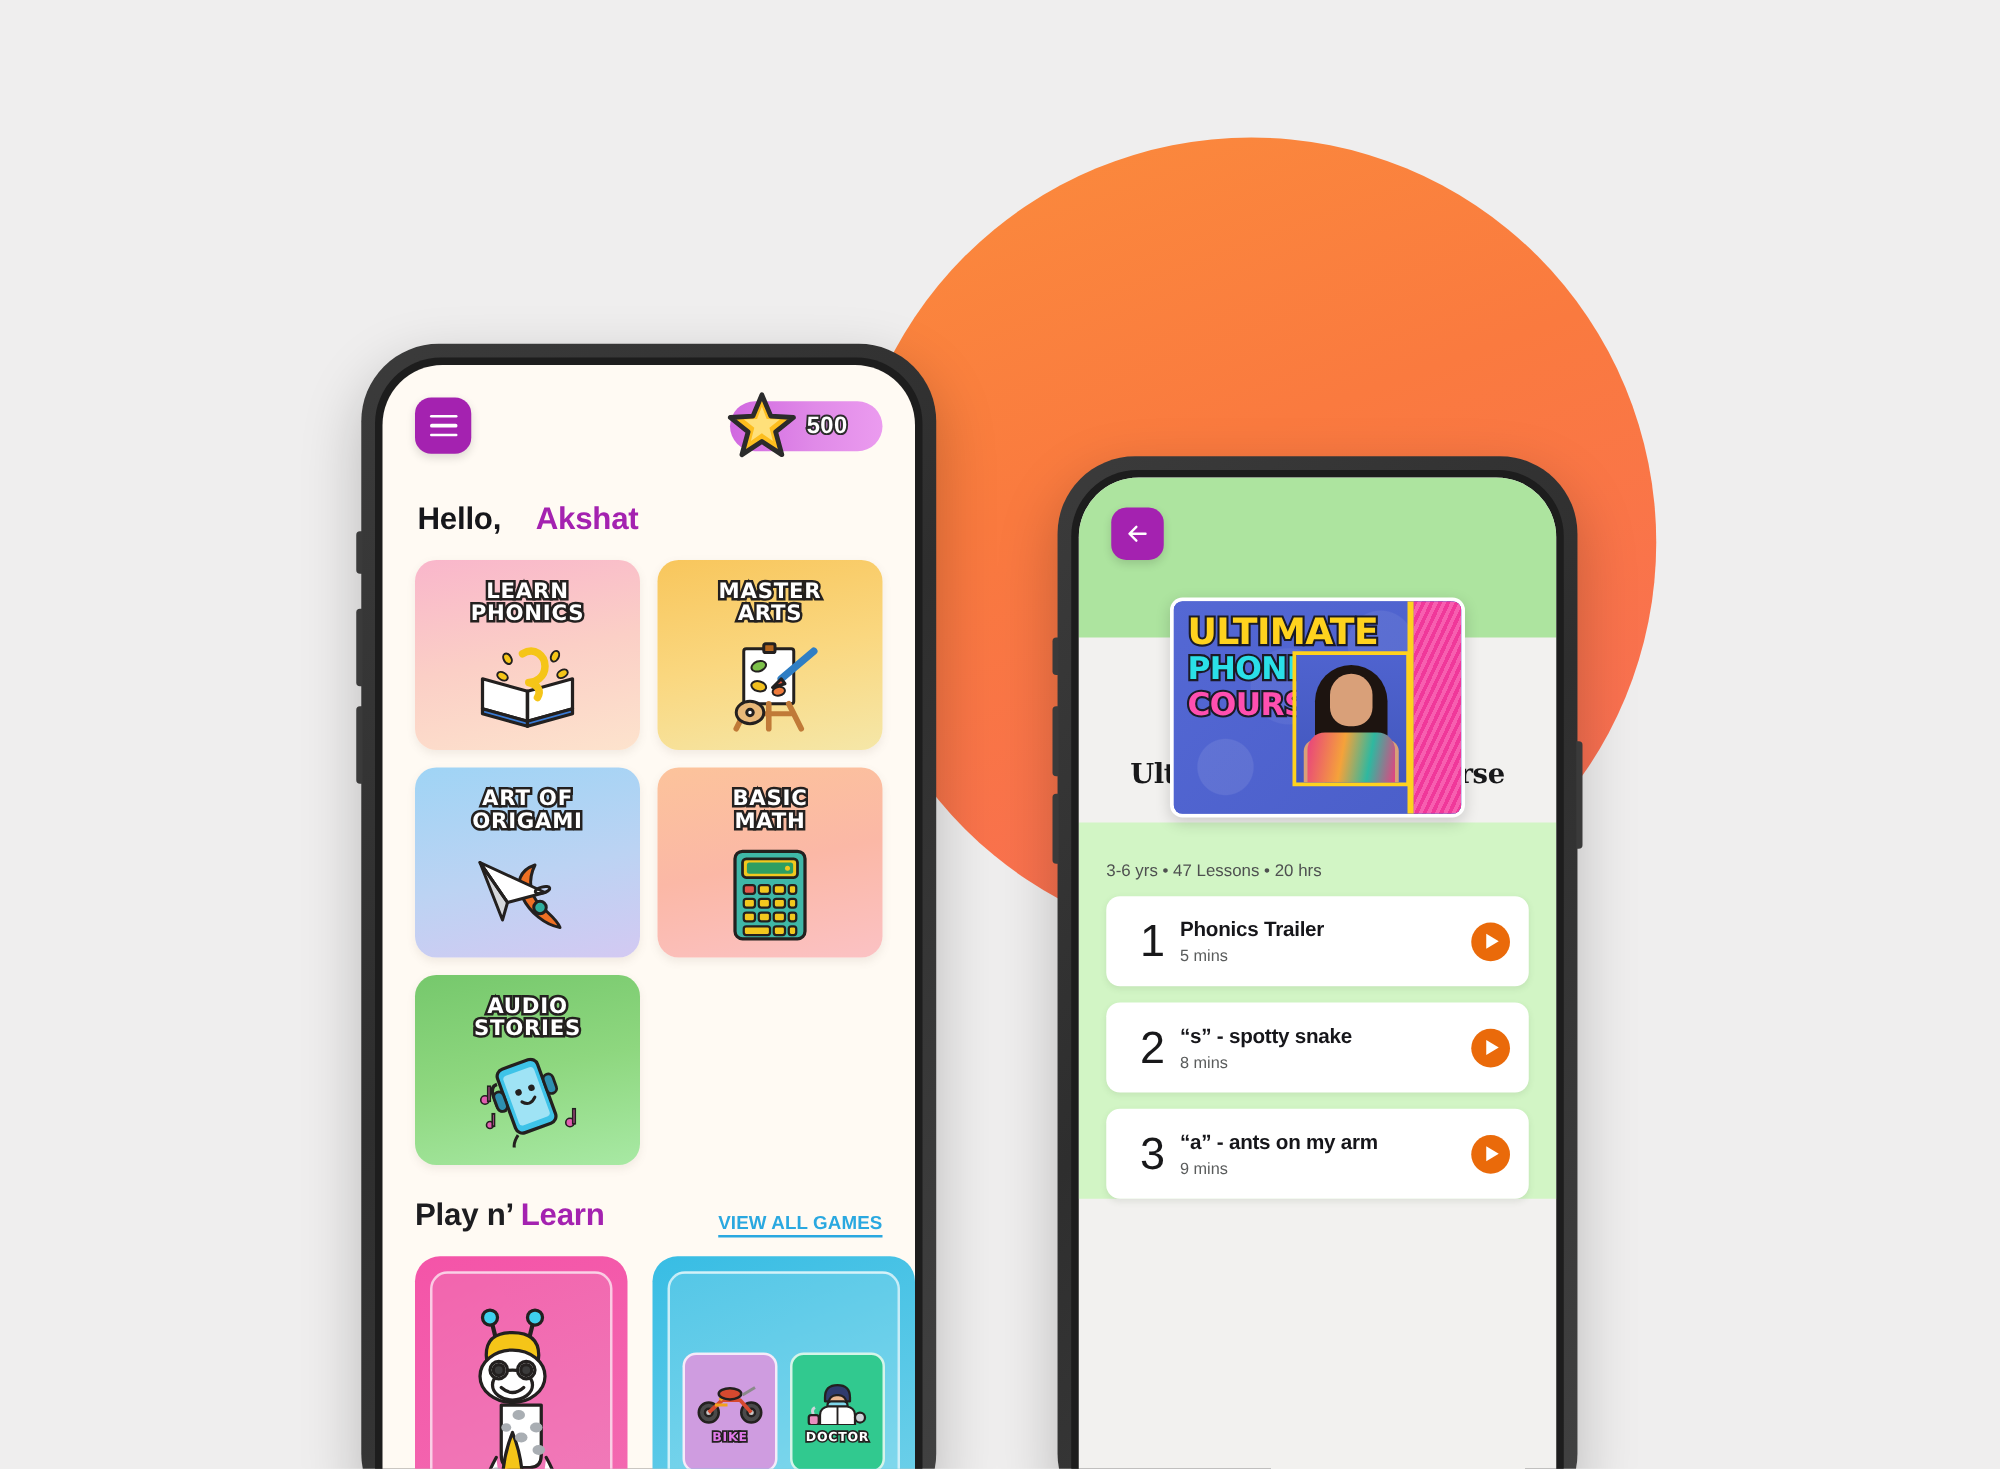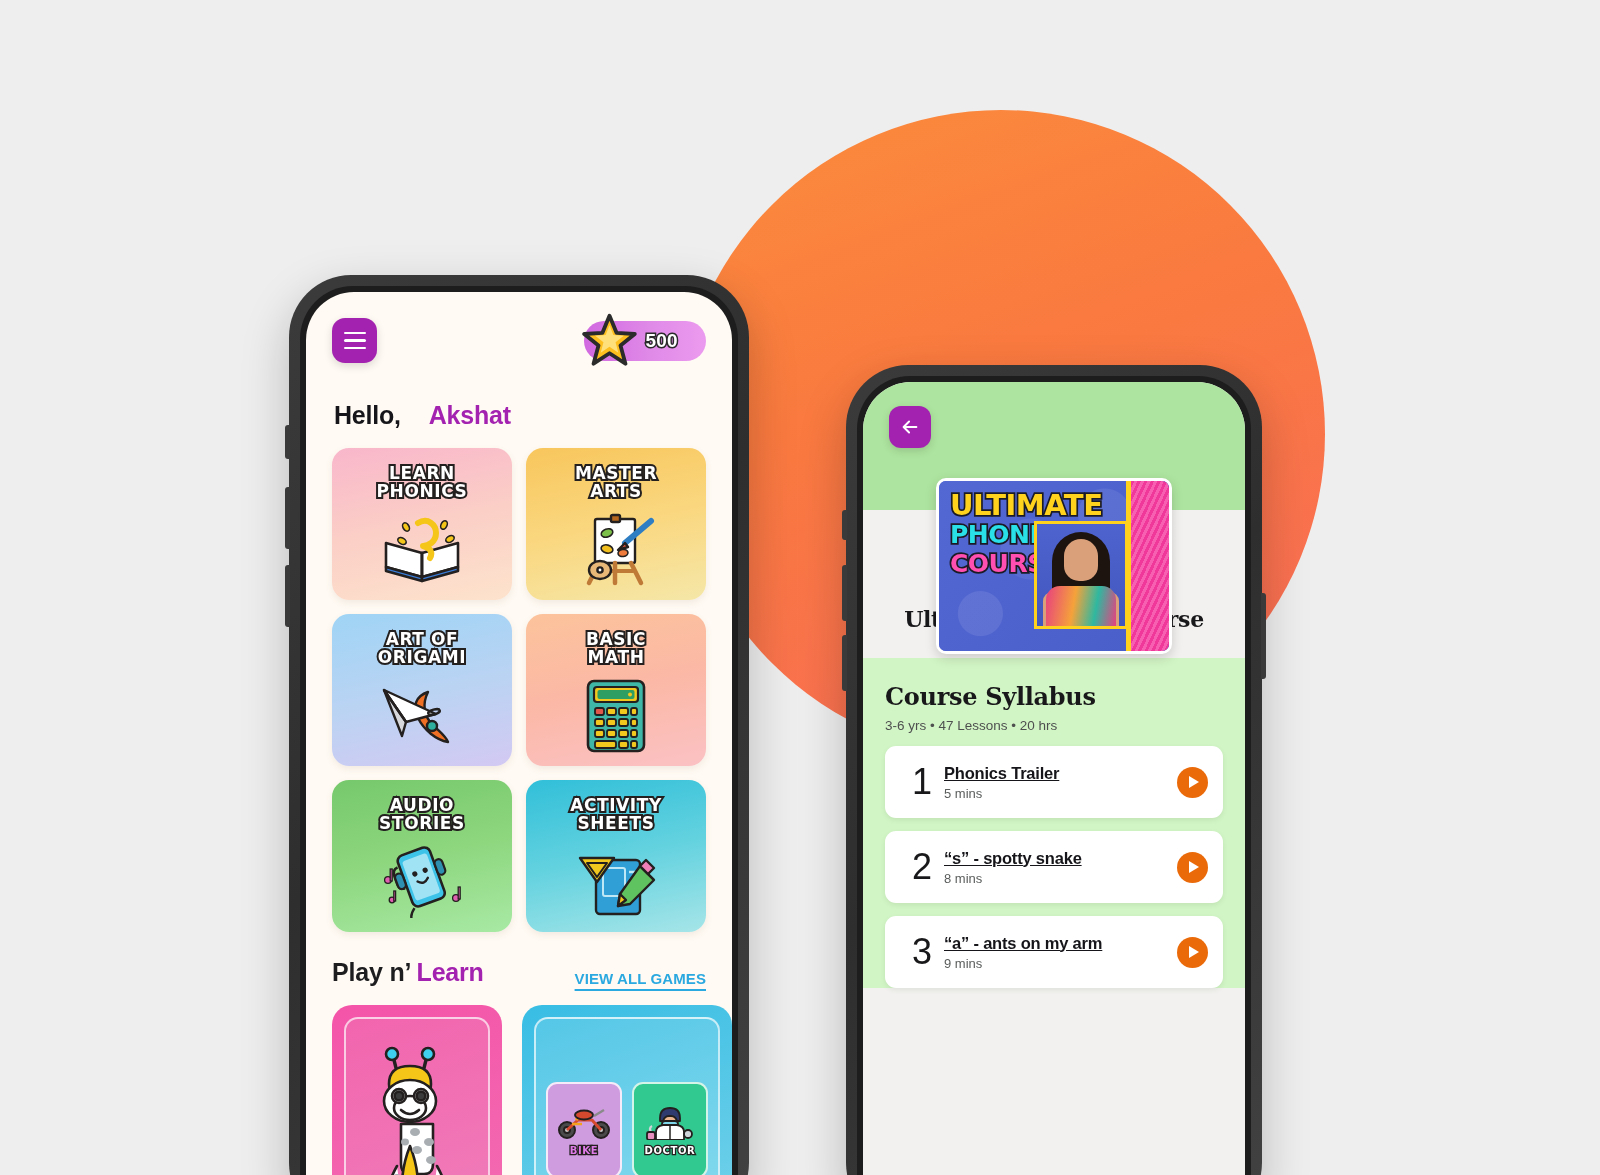--- a/index.html
+++ b/index.html
@@ -242,21 +242,21 @@
     margin-top:13px; background:#fff; border-radius:11px;
     height:72px; display:flex; align-items:center; padding:0 15px;
     box-shadow:0 2px 5px rgba(60,90,50,.10); cursor:pointer;
   }
   .lesson .num{
     font-size:36px; font-weight:400; color:#18181a;
     width:44px; text-align:center; flex:none;
     font-family:"Liberation Sans", sans-serif;
   }
   .lesson .txt{ flex:1; min-width:0; }
-  .lesson .lt{ font-size:16.5px; font-weight:800; color:#16161a; letter-spacing:-.2px;text-decoration:underline; }
+  .lesson .lt{ font-size:16.5px; font-weight:800; color:#16161a; letter-spacing:-.2px; }
   .lesson .ld{ margin-top:3px; font-size:13px; color:#5a5c5c; }
   .play-btn{
     width:31px; height:31px; border-radius:50%; background:#ea6a0a;
     display:flex; align-items:center; justify-content:center; flex:none;
     cursor:pointer;
   }
   .play-btn::after{
     content:""; width:0; height:0;
     border-left:10px solid #fff;
     border-top:6.5px solid transparent;
@@ -427,41 +427,20 @@
                 <rect x="14.2" y="23" width="2" height="12"></rect>
               <circle cx="80" cy="52" r="3.4"></circle>
                 <rect x="82.2" y="41" width="2" height="12"></rect>
               <circle cx="16" cy="54" r="2.8"></circle>
                 <rect x="17.8" y="45" width="1.8" height="10"></rect>
             </g>
           </svg>
         </div>
       </div>
 
-      <div class="tile t6">
-        <div class="tl">
-          <span>ACTIVITY</span><br>
-          <span>SHEETS</span>
-        </div>
-        <div class="art">
-          <svg width="92" height="72" viewBox="0 0 92 72">
-            <g stroke="#23201f" stroke-width="2.4" stroke-linejoin="round">
-              <rect x="26" y="14" width="44" height="54" rx="4" fill="#2f9fd6"></rect>
-              <rect x="33" y="22" width="22" height="28" rx="2" fill="none" stroke="#bfe8f7" stroke-width="2"></rect>
-              <path d="M59 26 L66 26 M59 34 L66 34 M59 42 L66 42" stroke="#bfe8f7" stroke-width="2.4"></path>
-              <path d="M10 12 L44 12 L27 36 Z" fill="#f2c81e"></path>
-              <path d="M17 17 L37 17 L27 31 Z" fill="none" stroke="#23201f" stroke-width="2"></path>
-              <path d="M70 20 L84 34 L60 58 L48 60 L50 48 Z" fill="#5fc45f"></path>
-              <path d="M70 20 L84 34" fill="none"></path>
-              <path d="M76 14 l8 8 l-6 6 l-8 -8 z" fill="#f07fb8"></path>
-              <path d="M48 60 l2 -12 l6 6 z" fill="#f2c81e"></path>
-            </g>
-          </svg>
-        </div>
-      </div>
     </div>
 
     <div class="pnl-row">
       <div class="pnl-title"><span>Play </span><span style="color:#1d1d20">n’ </span><span style="color:#a422b0">Learn</span></div>
       <div class="view-all">VIEW ALL GAMES</div>
     </div>
 
     <div class="games">
       <div class="game g1">
         <div class="game-inner">
@@ -581,21 +560,20 @@
           <div class="body"></div>
         </div>
       </div>
     </div>
 
     <div class="p2-info">
       <div class="course-title">Ultimate Phonics Course</div>
     </div>
 
     <div class="p2-syll">
-      <div class="syll-title">Course Syllabus</div>
       <div class="syll-meta">3-6 yrs  •  47 Lessons  •  20 hrs</div>
 
       <div class="lesson">
         <div class="num">1</div>
         <div class="txt">
           <div class="lt">Phonics Trailer</div>
           <div class="ld">5 mins</div>
         </div>
         <div class="play-btn"></div>
       </div>

